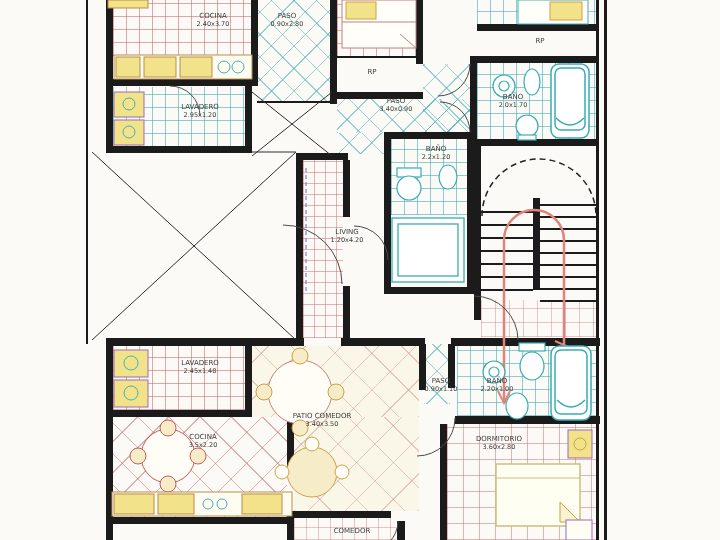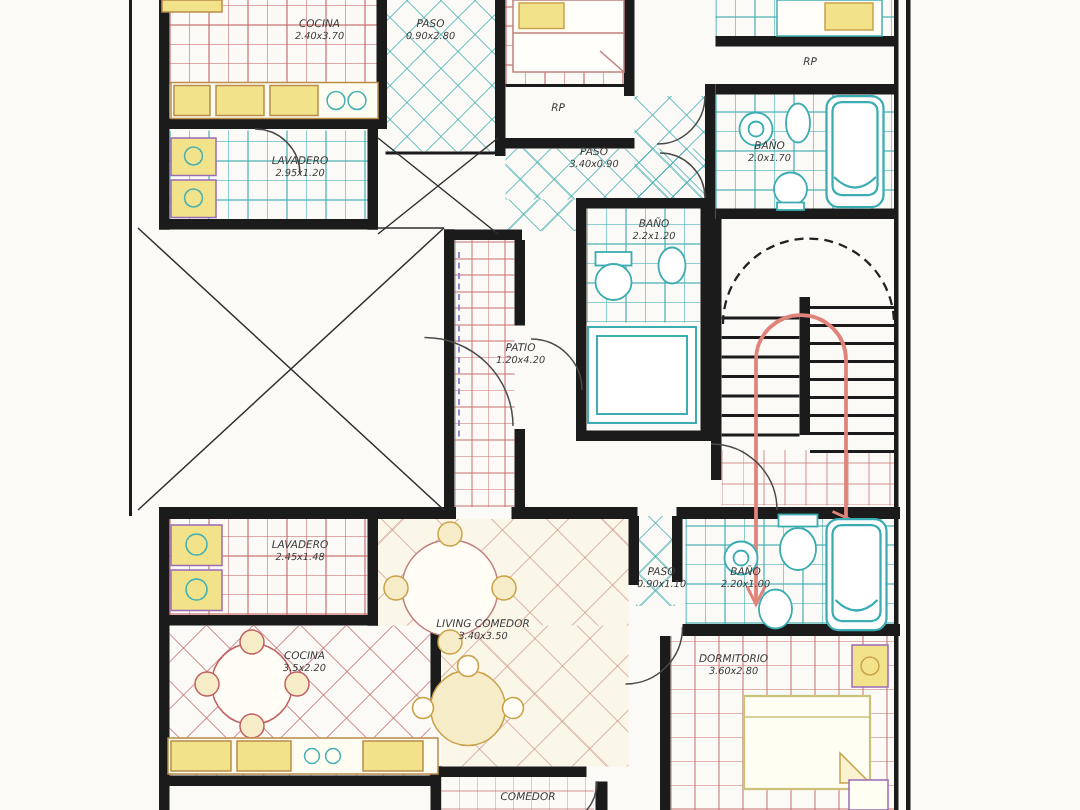--- a/index.html
+++ b/index.html
@@ -28,21 +28,21 @@
   .d-cyan{background-image:
     repeating-linear-gradient(45deg, rgba(70,175,180,.55) 0 1px, transparent 1px 16px),
     repeating-linear-gradient(-45deg, rgba(70,175,180,.55) 0 1px, transparent 1px 16px);}
   .d-pink{background-image:
     repeating-linear-gradient(45deg, rgba(195,100,100,.5) 0 1px, transparent 1px 22px),
     repeating-linear-gradient(-45deg, rgba(195,100,100,.5) 0 1px, transparent 1px 22px);}
   .d-living{background-color:rgba(248,240,208,.35);background-image:
     repeating-linear-gradient(45deg, rgba(205,140,130,.45) 0 1px, transparent 1px 26px),
     repeating-linear-gradient(-45deg, rgba(205,140,130,.45) 0 1px, transparent 1px 26px);}
   .lbl{position:absolute;z-index:5;width:90px;text-align:center;
-       font-size:7px;line-height:8px;color:#3a3a3a;letter-spacing:0;font-style:italic;}
+       font-size:7px;line-height:8px;color:#3a3a3a;letter-spacing:0;}
   .lbl .dims{font-size:6.5px;}
 </style>
 </head>
 <body>
 
 <div id="plan">
 
   <div class="room g-pink" style="left:113px;top:0;width:139px;height:56px"></div>
   <div class="room d-cyan" style="left:258px;top:0;width:72px;height:101px"></div>
   <div class="room g-cyan" style="left:113px;top:87px;width:133px;height:60px"></div>
@@ -279,44 +279,44 @@
     </div>
   <div class="lbl" style="left:351px;top:97px">
     <div>PASO</div>
       <div class="dims">3.40x0.90</div>
     </div>
   <div class="lbl" style="left:391px;top:145px">
     <div>BAÑO</div>
       <div class="dims">2.2x1.20</div>
     </div>
   <div class="lbl" style="left:302px;top:228px">
-    <div>PATIO</div>
+    <div>LIVING</div>
       <div class="dims">1.20x4.20</div>
     </div>
   <div class="lbl" style="left:155px;top:359px">
     <div>LAVADERO</div>
       <div class="dims">2.45x1.48</div>
     </div>
   <div class="lbl" style="left:158px;top:433px">
     <div>COCINA</div>
       <div class="dims">3.5x2.20</div>
     </div>
   <div class="lbl" style="left:277px;top:412px">
-    <div>LIVING COMEDOR</div>
+    <div>PATIO COMEDOR</div>
       <div class="dims">3.40x3.50</div>
     </div>
   <div class="lbl" style="left:396px;top:377px">
     <div>PASO</div>
       <div class="dims">0.90x1.10</div>
     </div>
   <div class="lbl" style="left:452px;top:377px">
     <div>BAÑO</div>
       <div class="dims">2.20x1.00</div>
     </div>
-  <div class="lbl" style="left:444px;top:435px">
+  <div class="lbl" style="left:454px;top:435px">
     <div>DORMITORIO</div>
       <div class="dims">3.60x2.80</div>
     </div>
   <div class="lbl" style="left:307px;top:527px">
     <div>COMEDOR</div>
     </div>
 
 </div>
 
 </body></html>

